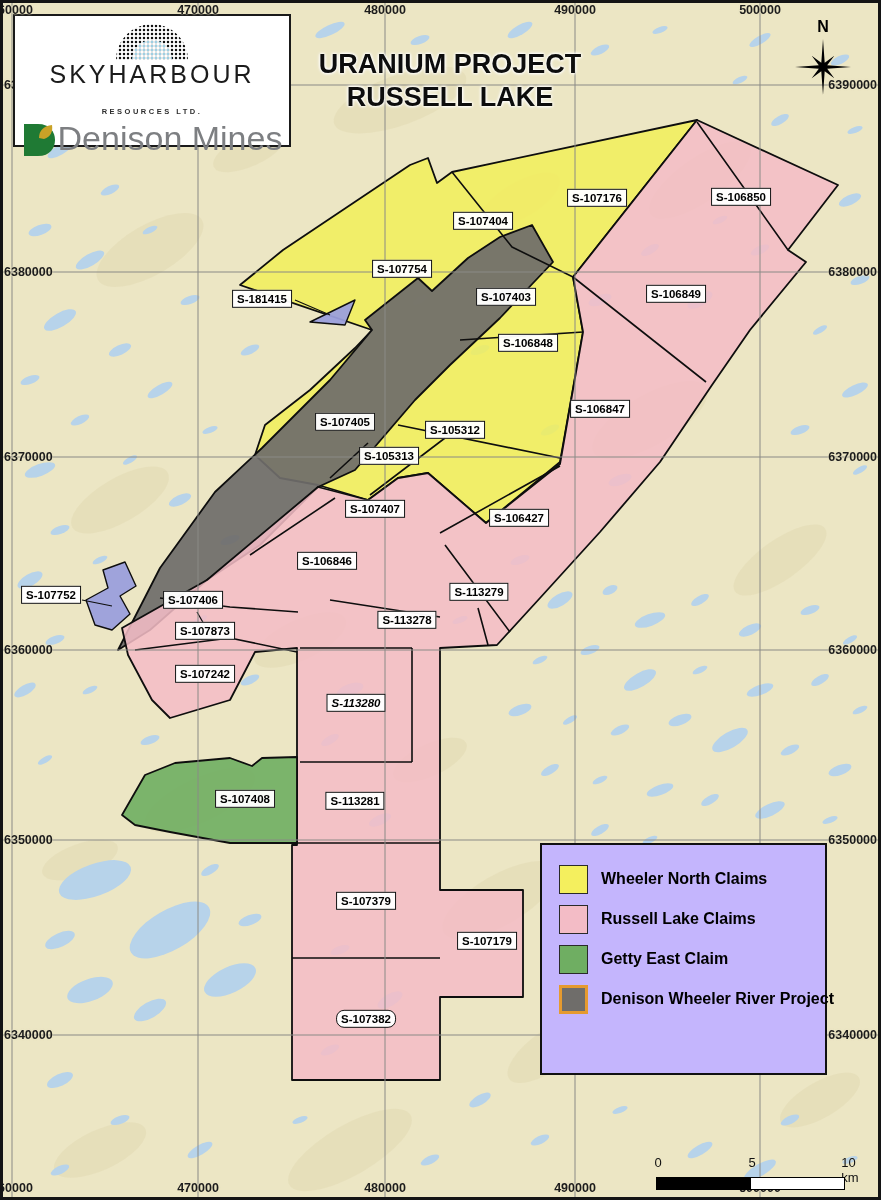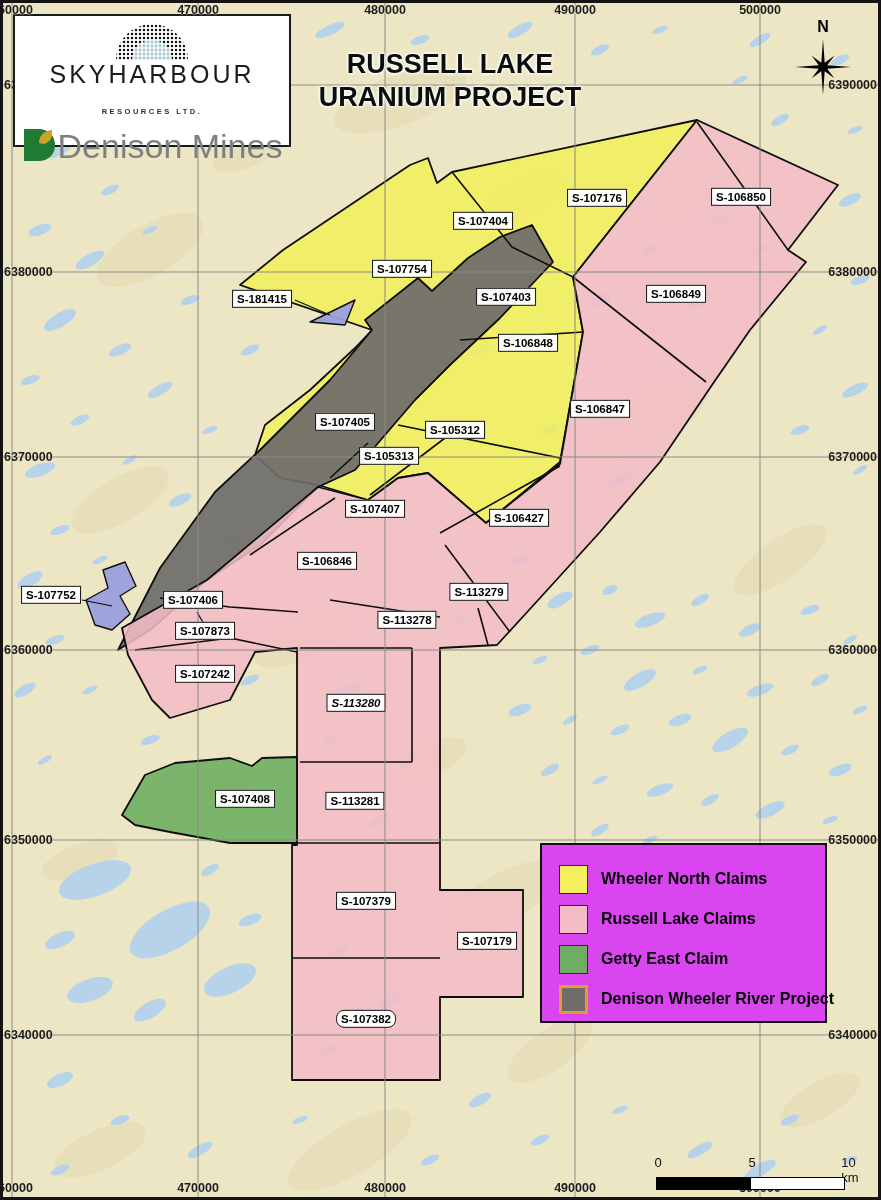--- a/index.html
+++ b/index.html
@@ -23,36 +23,36 @@
   .claim-label{position:absolute;transform:translate(-50%,-50%);
     background:rgba(255,255,255,.96);border:1.6px solid #111;
     font-size:11.5px;font-weight:700;color:#000;padding:1px 4px 1px 4px;
     white-space:nowrap;z-index:15;line-height:1.25;}
 
   
   #logo-box{position:absolute;left:13px;top:14px;width:278px;height:133px;
     background:#fff;border:2px solid #1a1a1a;z-index:30;text-align:center;}
   #sky-name{margin-top:44px;font-size:25px;letter-spacing:3px;color:#1b1b1b;font-weight:400;}
   #sky-sub{font-size:7.5px;letter-spacing:2.5px;color:#2e2e2e;font-weight:700;margin-top:18px;}
-  #denison-row{display:flex;align-items:flex-start;justify-content:center;margin-top:11px;}
+  #denison-row{display:flex;align-items:flex-end;justify-content:center;margin-top:3px;}
   #denison-name{font-size:34px;color:#7d7f82;font-weight:400;letter-spacing:0px;margin-left:2px;}
   #sky-dome{position:absolute;left:50%;top:8px;transform:translateX(-50%);}
 
   
   #title{position:absolute;left:310px;top:48px;width:280px;text-align:center;z-index:25;
     font-size:27px;font-weight:700;color:#0d0d0d;line-height:1.22;
     text-shadow:0 0 3px #fff,0 0 3px #fff,0 0 4px #fff;}
 
   
   #compass{position:absolute;left:793px;top:18px;width:60px;height:90px;z-index:25;text-align:center;}
   #compass-n{font-size:16px;font-weight:700;color:#000;}
 
   
-  #legend{position:absolute;left:540px;top:843px;width:287px;height:180px;
-    background:#d946ef;border:2px solid #111;z-index:30;padding:14px 0 0 17px;}
+  #legend{position:absolute;left:540px;top:843px;width:287px;height:232px;
+    background:#c4b5fd;border:2px solid #111;z-index:30;padding:14px 0 0 17px;}
   .legend-row{display:flex;align-items:center;height:40px;}
   .legend-swatch{width:29px;height:29px;margin-right:13px;flex:0 0 auto;}
   .legend-text{font-size:16px;font-weight:700;color:#000;white-space:nowrap;}
 
   
   #scalebar{position:absolute;left:645px;top:1155px;width:215px;height:40px;z-index:30;}
   .sb-label{position:absolute;top:0;font-size:13px;font-weight:400;color:#111;transform:translateX(-50%);
     text-shadow:0 0 2px rgba(236,230,196,.9);}
   #sb-bar{position:absolute;left:11px;top:22px;width:189px;height:13px;border:1.5px solid #000;background:#fff;}
   #sb-fill{position:absolute;left:0;top:0;width:50%;height:100%;background:#000;}
@@ -300,22 +300,22 @@
       <svg width="34" height="36" viewBox="0 0 34 36">
         <path d="M2,2 L16,2 C28,2 33,10 33,18 C33,26 28,34 16,34 L2,34 Z" fill="#1f7a34"></path>
         <path d="M17,16 C17,8 22,4 30,3 C31,9 29,15 22,17 Z" fill="#c9a227"></path>
         <path d="M8,8 L13,8 L13,34 L8,34 Z" fill="#1f7a34"></path>
       </svg>
       <span id="denison-name">Denison Mines</span>
     </div>
   </div>
 
   <div id="title">
+    <div>URANIUM PROJECT</div>
     <div>RUSSELL LAKE</div>
-    <div>URANIUM PROJECT</div>
   </div>
 
   <div id="compass">
     <div id="compass-n">N</div>
     <svg id="compass-star" width="60" height="62" viewBox="-30 -31 60 62">
         <polygon points="0.0,-28.0 1.7,-4.2 11.3,-11.3 4.2,-1.7 28.0,0.0 4.2,1.7 11.3,11.3 1.7,4.2 0.0,28.0 -1.7,4.2 -11.3,11.3 -4.2,1.7 -28.0,0.0 -4.2,-1.7 -11.3,-11.3 -1.7,-4.2" fill="#000"></polygon>
       </svg>
   </div>
 
   <div id="legend">

